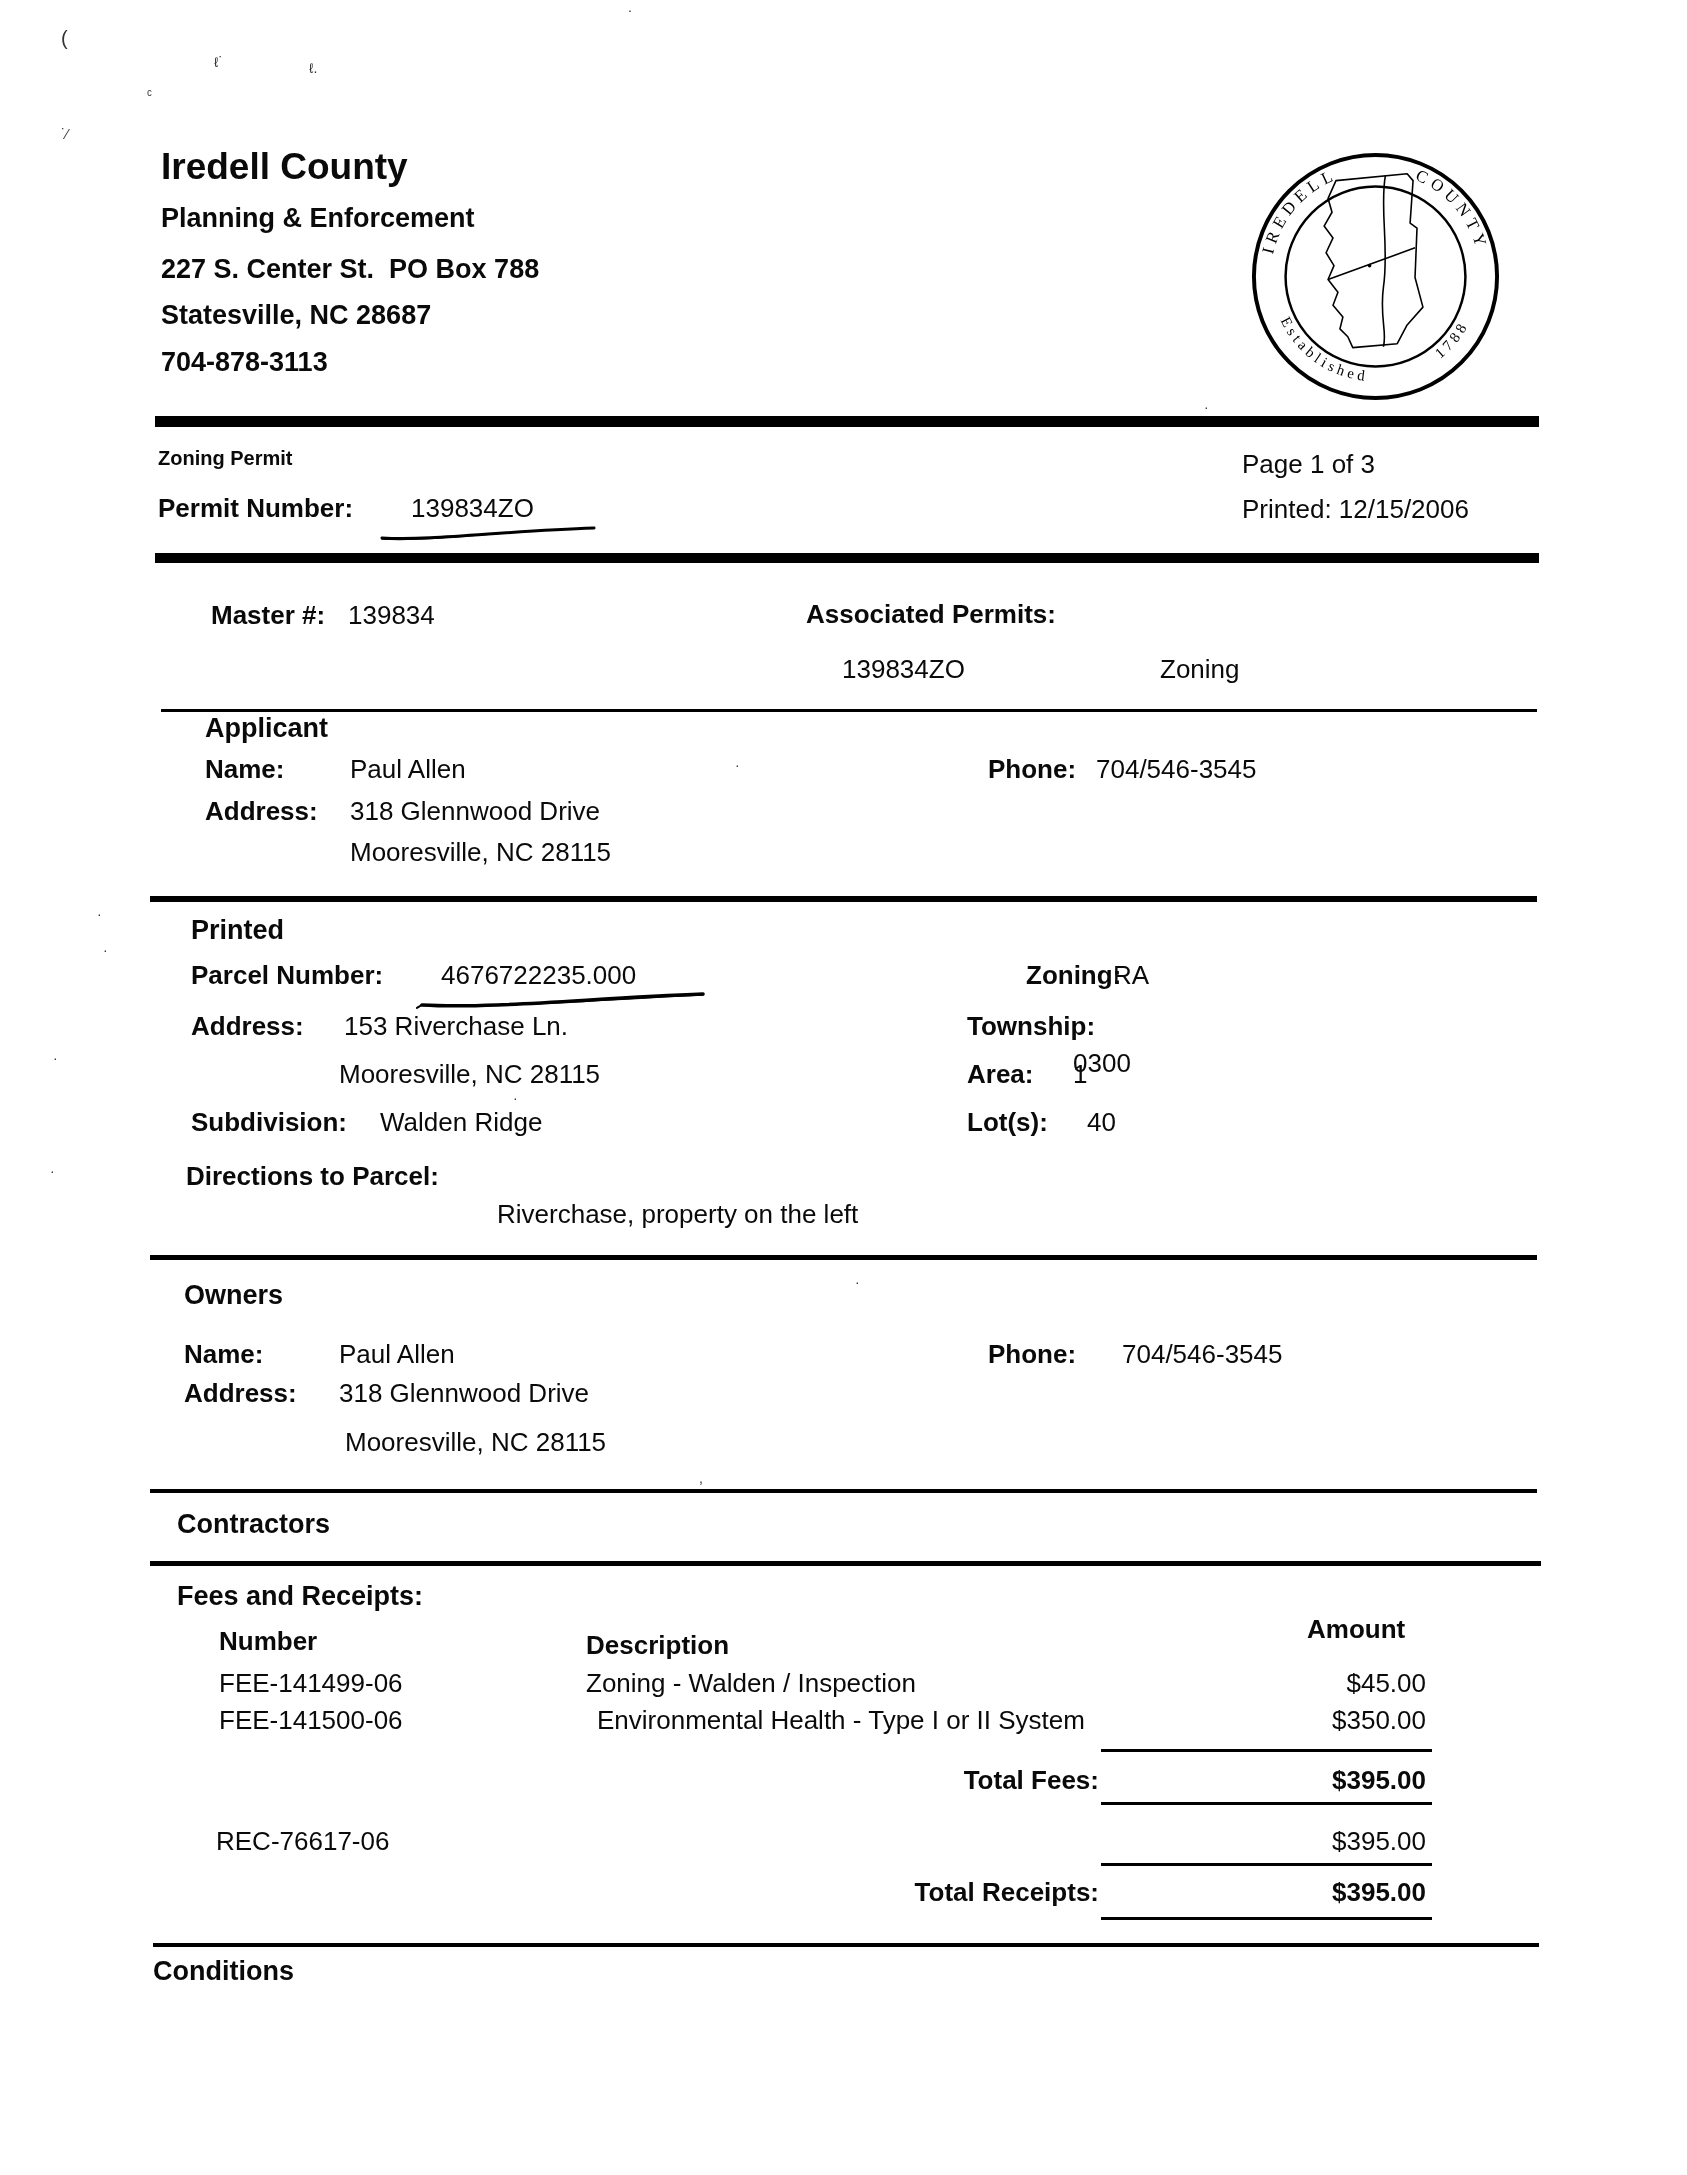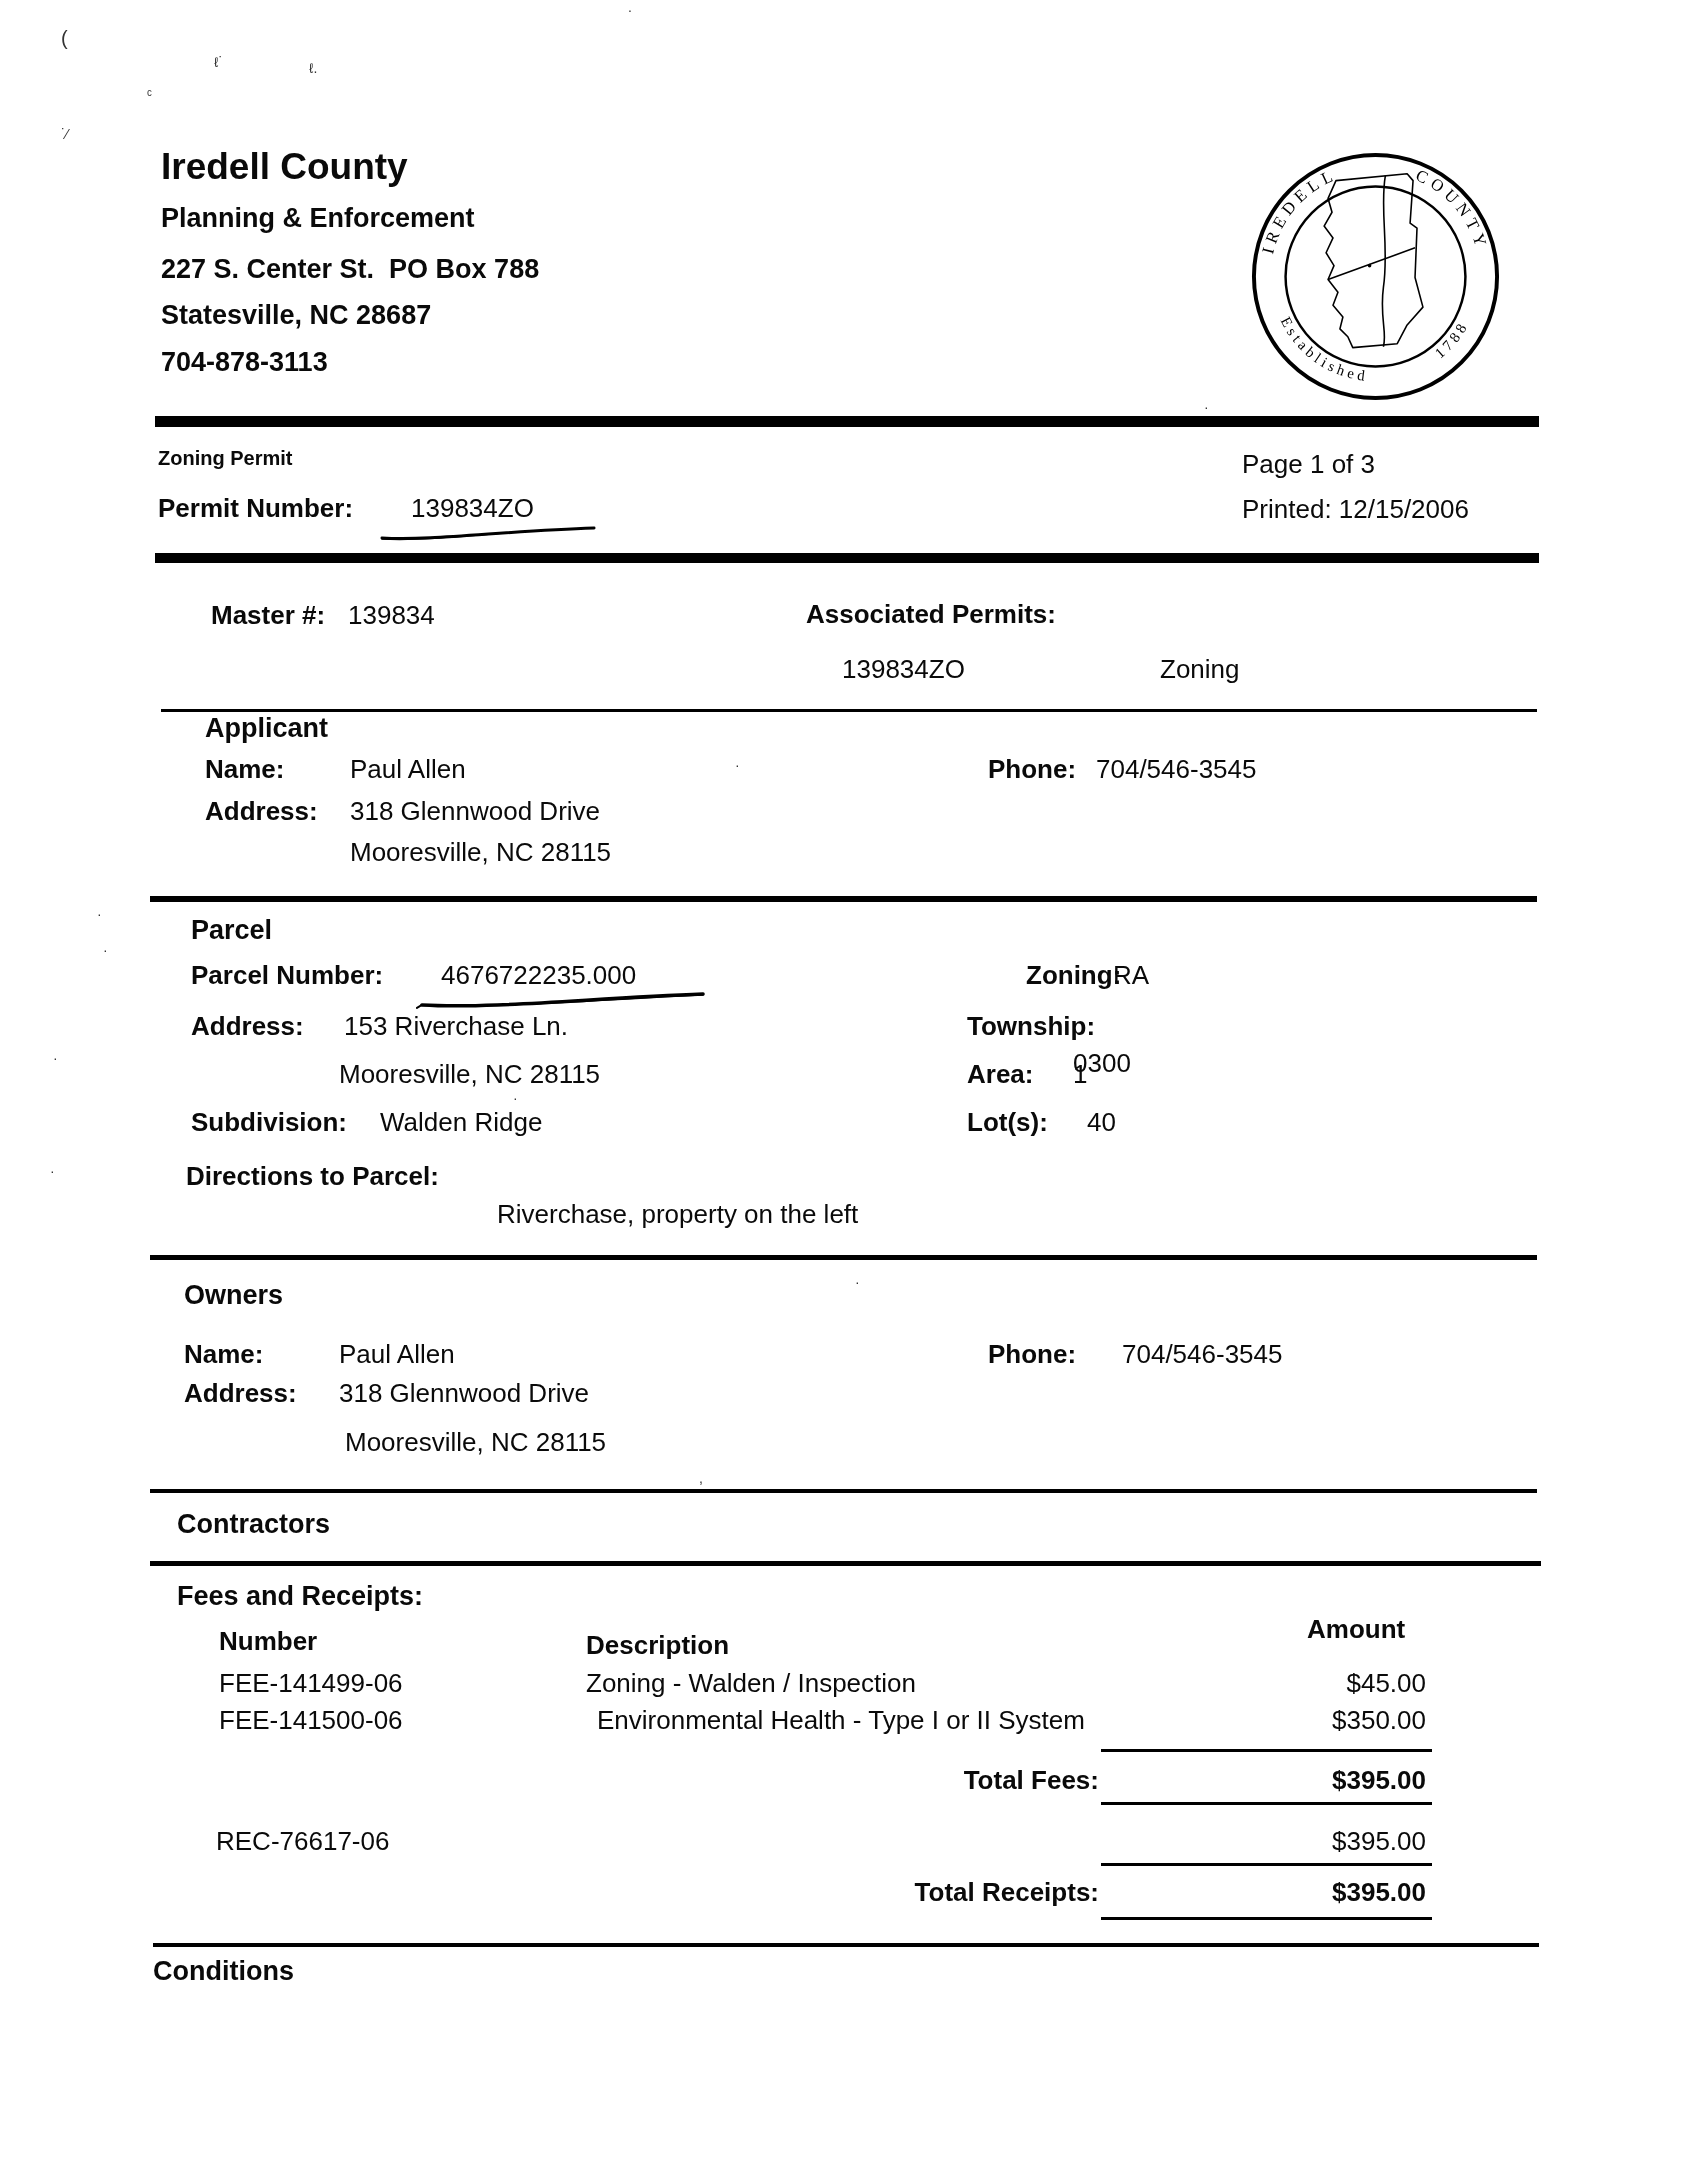--- a/index.html
+++ b/index.html
@@ -102,21 +102,21 @@
   <div class="t b" style="left:205px;top:755px;">Name:</div>
   <div class="t" style="left:350px;top:755px;">Paul Allen</div>
   <div class="t b" style="left:988px;top:755px;">Phone:</div>
   <div class="t" style="left:1096px;top:755px;">704/546-3545</div>
   <div class="t b" style="left:205px;top:797px;">Address:</div>
   <div class="t" style="left:350px;top:797px;">318 Glennwood Drive</div>
   <div class="t" style="left:350px;top:838px;">Mooresville, NC 28115</div>
 
   <div class="bar" style="left:150px;top:896px;width:1387px;height:6px;"></div>
 
-  <div class="t h" style="left:191px;top:916px;">Parcel</div>
+  <div class="t h" style="left:191px;top:916px;">Printed</div>
   <div class="t b" style="left:191px;top:961px;">Parcel Number:</div>
   <div class="t" style="left:441px;top:961px;">4676722235.000</div>
   <svg style="left:414px;top:988px;" width="297" height="24" viewBox="0 0 300 24">
     <path d="M 8 17 C 80 21 180 10 292 6" fill="none" stroke="#000" stroke-width="3.5" stroke-linecap="round"></path>
     <path d="M 8 17 L 3 20" fill="none" stroke="#000" stroke-width="2" stroke-linecap="round"></path>
     <path d="M 40 18 C 120 18 200 11 292 7" fill="none" stroke="#000" stroke-width="1.5" stroke-linecap="round"></path>
   </svg>
   <div class="t b" style="left:988px;top:961px;margin-left:38px;">Zoning:</div>
   <div class="t" style="left:1113px;top:961px;">RA</div>
   <div class="t b" style="left:191px;top:1012px;">Address:</div>

